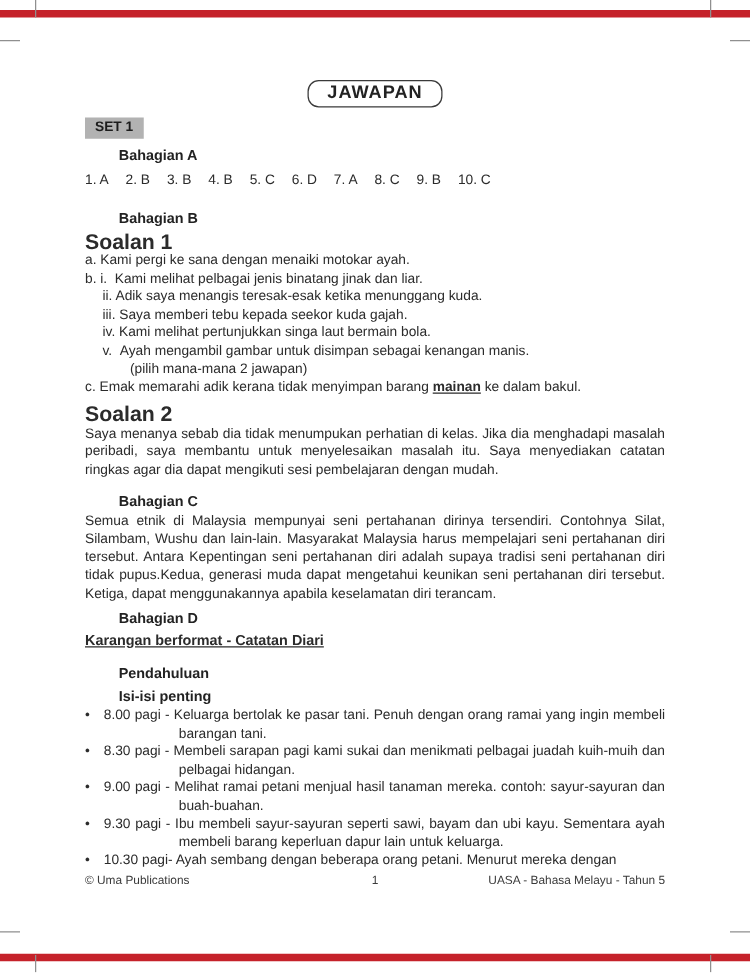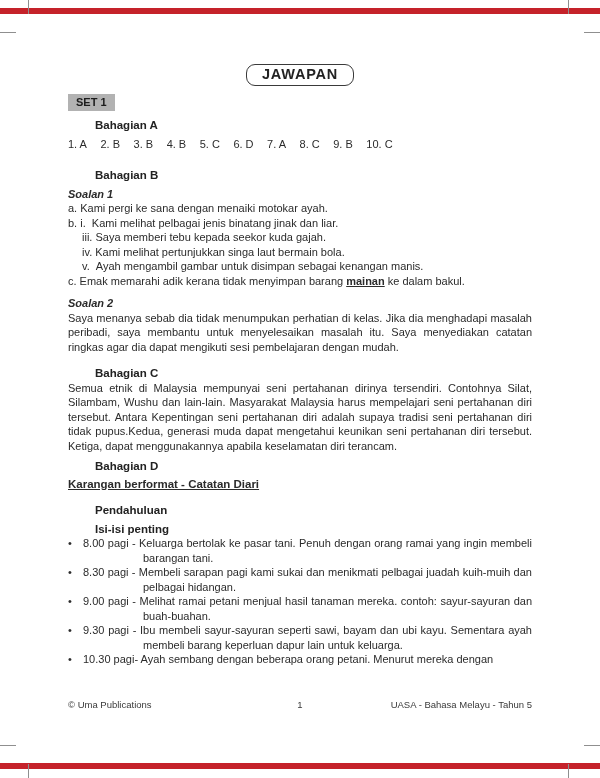--- a/index.html
+++ b/index.html
@@ -32,21 +32,21 @@
   .set-badge {
     display:inline-block; margin-top:8px; background:#b2b2b2; color:#1c1c1c;
     font-weight:bold; font-size:11px; padding:1px 8px 2px;
   }
   .hd { font-weight:bold; font-size:11.5px; color:#222;padding-left:27px; }
   .hd.mt-a { margin-top:7px; }
   .answers { display:flex; gap:13.5px; margin-top:4px; white-space:nowrap; }
   .answers span { display:inline-block; }
 
   .sec-b { margin-top:17px; }
-  .soalan { font-weight:bold; font-style:italic; font-size:11px; margin-top:4px; }
+  .soalan { font-weight:bold; font-size:17px; margin-top:4px; }
   .ln { }
   .ln.ind1 { padding-left:14px; }
   .ln.ind2 { padding-left:36px; }
   .bold-u { font-weight:bold; text-decoration:underline; }
   .para { text-align:justify; }
   .mt8 { margin-top:8px; } .mt12 { margin-top:12px; } .mt6 { margin-top:6px; } .mt4 { margin-top:4px; }
   .underline-hd { font-weight:bold; font-size:11.5px; text-decoration:underline; margin-top:3px; }
 
   .bullet { display:flex; margin-top:0; }
   .bullet .marker { width:15px; flex:0 0 15px; }
@@ -98,23 +98,25 @@
       <span>7. A</span>
       <span>8. C</span>
       <span>9. B</span>
       <span>10. C</span>
     </div>
 
     <div class="hd sec-b">Bahagian B</div>
     <div class="soalan">Soalan 1</div>
     <div class="ln">a. Kami pergi ke sana dengan menaiki motokar ayah.</div>
     <div class="ln">b. i.&nbsp;&nbsp;Kami melihat pelbagai jenis binatang jinak dan liar.</div>
+    <div class="ln ind1">ii. Adik saya menangis teresak-esak ketika menunggang kuda.</div>
     <div class="ln ind1">iii. Saya memberi tebu kepada seekor kuda gajah.</div>
     <div class="ln ind1">iv. Kami melihat pertunjukkan singa laut bermain bola.</div>
     <div class="ln ind1">v.&nbsp;&nbsp;Ayah mengambil gambar untuk disimpan sebagai kenangan manis.</div>
+    <div class="ln ind2">(pilih mana-mana 2 jawapan)</div>
     <div class="ln"><span>c. Emak memarahi adik kerana tidak menyimpan barang </span><span class="bold-u">mainan</span><span> ke dalam bakul.</span></div>
 
     <div class="soalan mt8">Soalan 2</div>
     <div class="para">Saya menanya sebab dia tidak menumpukan perhatian di kelas. Jika dia menghadapi masalah peribadi, saya membantu untuk menyelesaikan masalah itu. Saya menyediakan catatan ringkas agar dia dapat mengikuti sesi pembelajaran dengan mudah.</div>
 
     <div class="hd mt12">Bahagian C</div>
     <div class="para">Semua etnik di Malaysia mempunyai seni pertahanan dirinya tersendiri. Contohnya Silat, Silambam, Wushu dan lain-lain. Masyarakat Malaysia harus mempelajari seni pertahanan diri tersebut. Antara Kepentingan seni pertahanan diri adalah supaya tradisi seni pertahanan diri tidak pupus.Kedua, generasi muda dapat mengetahui keunikan seni pertahanan diri tersebut. Ketiga, dapat menggunakannya apabila keselamatan diri terancam.</div>
 
     <div class="hd mt6">Bahagian D</div>
     <div class="underline-hd">Karangan berformat - Catatan Diari</div>

